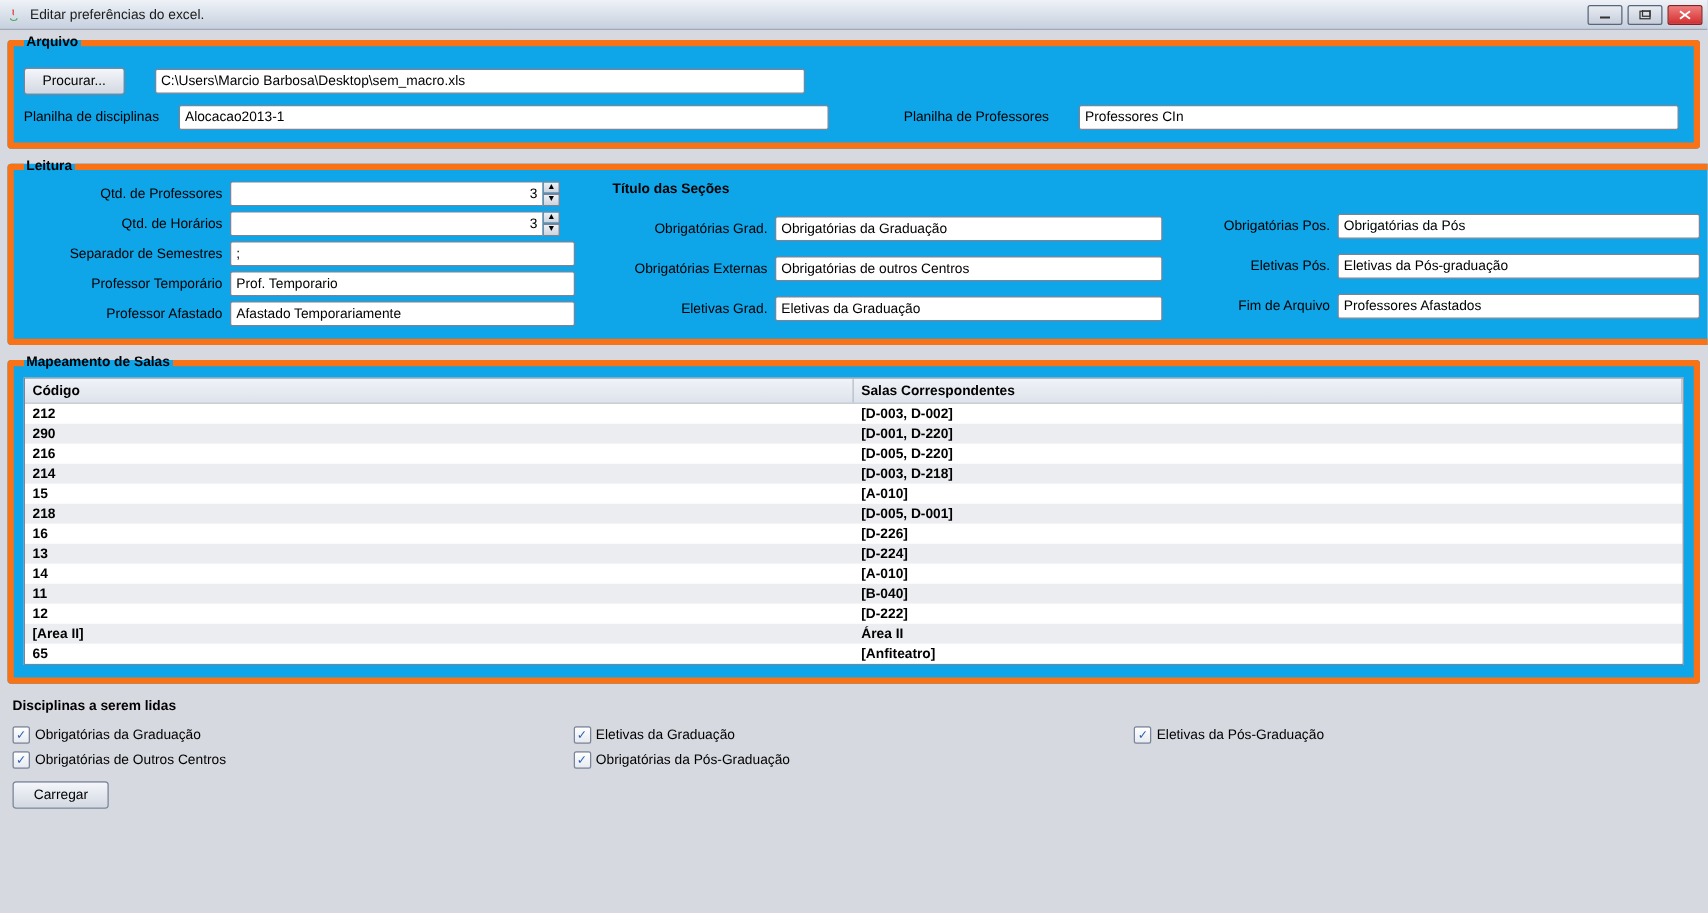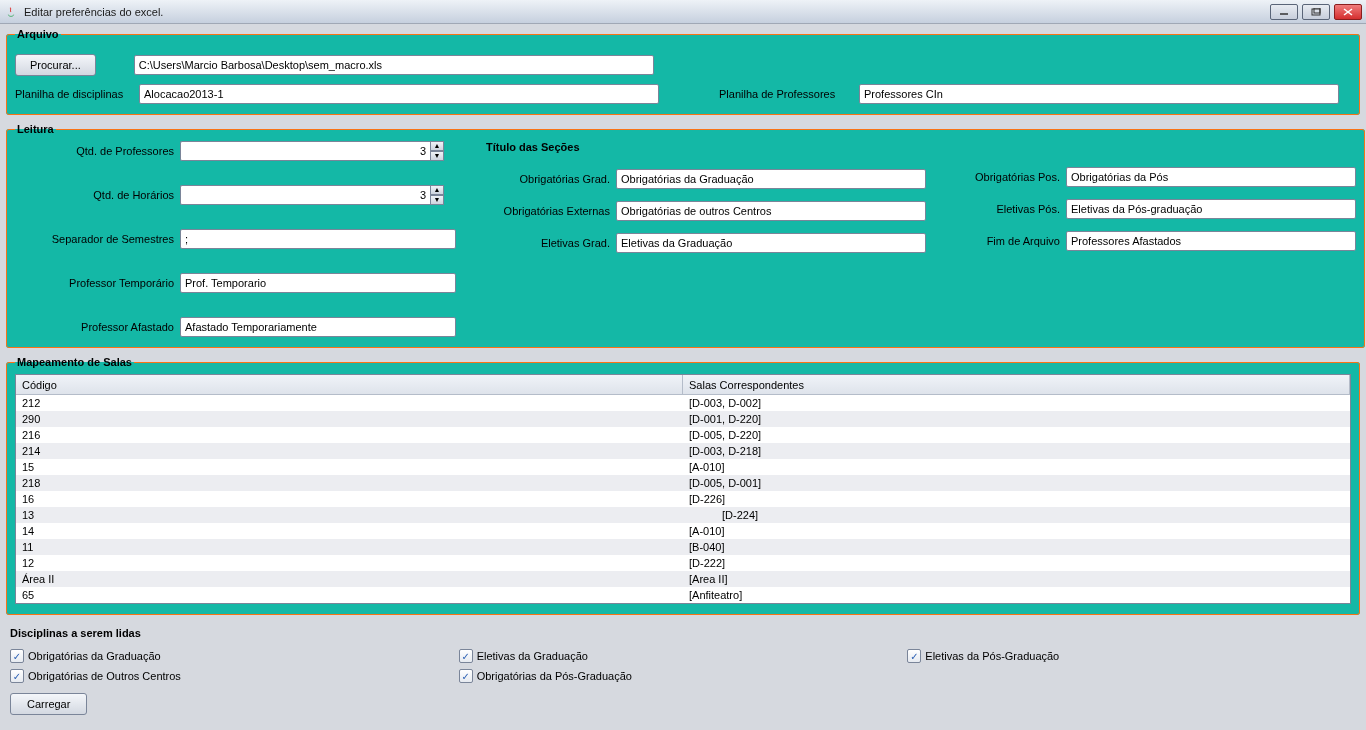--- a/index.html
+++ b/index.html
@@ -37,23 +37,23 @@
     border-radius:2px;
     cursor:pointer;
   }
   .win-btn.close {
     background: linear-gradient(to bottom,#f07c7c,#d42f2f);
     border-color:#8a1e1e;
     color:#fff;
   }
   .content { padding: 4px 6px; }
   fieldset.panel {
-    border: 1px solid #f97316;
+    border: 5px solid #f97316;
     border-radius: 3px;
-    background: #14b8a6;
+    background: #0ea5e9;
     padding: 6px 8px 10px 8px;
     margin-bottom: 8px;
   }
   fieldset.panel > legend {
     font-weight: bold;
     font-size: 11px;
     color: #000;
     padding: 0 2px;
   }
   .row { display:flex; align-items:center; margin-top:8px; }
@@ -90,29 +90,30 @@
   .spinner-btns { display:flex; flex-direction:column; }
   .spin {
     width:14px; height:10px;
     border:1px solid #7a8599;
     background:linear-gradient(to bottom,#eef2f7,#cdd4df);
     font-size:7px; line-height:8px; text-align:center;
     cursor:pointer;
   }
   .section-title { font-weight:bold; font-size:11px; margin-bottom:6px; }
   .flex-gap { display:flex; gap:30px; }
-  .grid-left { display:grid; grid-template-columns: 165px 276px; row-gap:24px; align-items:center; }
+  .grid-left { display:grid; grid-template-columns: 165px 276px; row-gap:4px; align-items:center; }
   .grid-mid { display:grid; grid-template-columns: 130px 310px; row-gap:12px; align-items:center; }
   .grid-right { display:grid; grid-template-columns: 110px 290px; row-gap:12px; align-items:center; }
   .table-wrap {
     border:1px solid #7a8599;
     background:#fff;
     height:230px;
     display:flex;
     flex-direction:column;
+    font-weight:bold;
   }
   .thead {
     display:flex;
     background:linear-gradient(to bottom,#f0f3f8,#dee3eb);
     border-bottom:1px solid #b4bcc9;
     height:20px;
     align-items:center;
     font-size:11px;
   }
   .thead .th {
@@ -189,21 +190,21 @@
           <line x1="9" y1="1" x2="1" y2="7" stroke="#fff" stroke-width="1.5"></line>
         </svg>
       </div>
   </div>
 </div>
 
 <div class="content">
 
   <fieldset class="panel">
     <legend>Arquivo</legend>
-    <div class="row" style="gap:38px;">
+    <div class="row" style="gap:24px;">
       <button class="browse-btn">Procurar...</button>
       <input class="text" style="width: 520px;" value="C:\Users\Marcio Barbosa\Desktop\sem_macro.xls">
     </div>
     <div class="row" style="gap:0;">
       <span class="lbl" style="width:124px;text-align:left">Planilha de disciplinas</span>
       <input class="text" style="width: 520px;" value="Alocacao2013-1">
       <span style="width:60px"></span>
       <span class="lbl" style="width:140px;text-align:left">Planilha de Professores</span>
       <input class="text" style="width: 480px;" value="Professores CIn">
     </div>
@@ -303,37 +304,37 @@
           <div class="trow">
             <div class="td" style="width: 50%;">218</div>
             <div class="td" style="flex: 1 1 0%;">[D-005, D-001]</div>
           </div>
           <div class="trow">
             <div class="td" style="width: 50%;">16</div>
             <div class="td" style="flex: 1 1 0%;">[D-226]</div>
           </div>
           <div class="trow">
             <div class="td" style="width: 50%;">13</div>
-            <div class="td" style="flex: 1 1 0%; margin-left: 33px;">[D-224]</div>
+            <div class="td" style="flex: 1 1 0%;">[D-224]</div>
           </div>
           <div class="trow">
             <div class="td" style="width: 50%;">14</div>
             <div class="td" style="flex: 1 1 0%;">[A-010]</div>
           </div>
           <div class="trow">
             <div class="td" style="width: 50%;">11</div>
             <div class="td" style="flex: 1 1 0%;">[B-040]</div>
           </div>
           <div class="trow">
             <div class="td" style="width: 50%;">12</div>
             <div class="td" style="flex: 1 1 0%;">[D-222]</div>
           </div>
           <div class="trow">
+            <div class="td" style="flex: 1 1 0%;">[Area II]</div>
             <div class="td" style="width: 50%;">Área II</div>
-            <div class="td" style="flex: 1 1 0%;">[Area II]</div>
           </div>
           <div class="trow">
             <div class="td" style="width: 50%;">65</div>
             <div class="td" style="flex: 1 1 0%;">[Anfiteatro]</div>
           </div>
         </div>
     </div>
   </fieldset>
 
   <div class="checks-sec">

